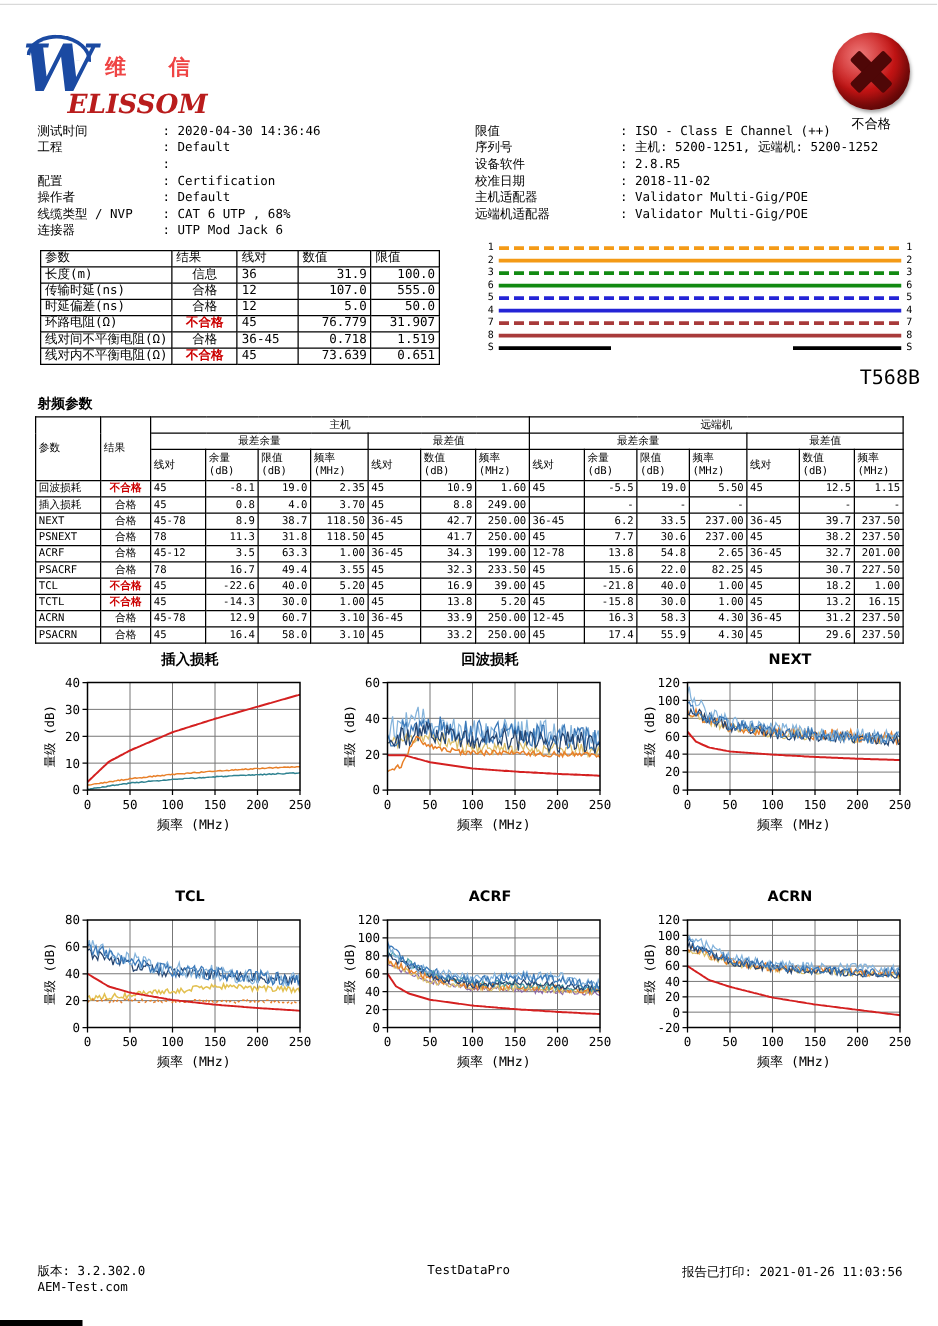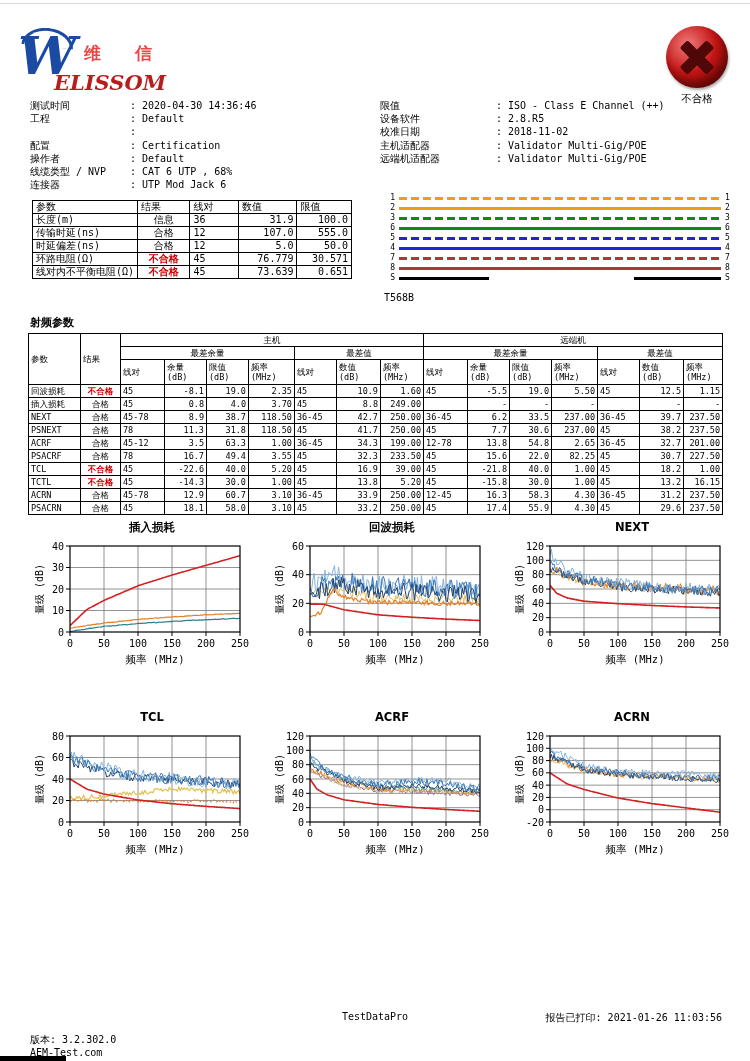--- a/index.html
+++ b/index.html
@@ -41,37 +41,37 @@
   .summary td,.summary th{height:12px;line-height:12px;text-align:left;}
   .summary .num{text-align:right;}
   .summary .res{text-align:center;}
   .fail{color:#cc0000;font-weight:bold;}
   
   .wiremap{position:absolute;left:384px;top:193px;width:352px;}
   .wm-row{display:flex;align-items:center;height:10px;}
   .wm-pin{width:11px;font-size:8px;line-height:8px;text-align:right;}
   .wm-pin.r{text-align:left;}
   .wm-line{flex:1;height:3px;margin:0 4px;}
-  .wm-t568b{text-align:left;font-size:10px;margin-top:9px;}
+  .wm-t568b{text-align:right;font-size:16px;margin-top:9px;}
   
   .rf-title{position:absolute;left:30px;top:315px;font-size:11px;font-weight:bold;
         font-family:"DejaVu Sans",sans-serif;}
   .rf{position:absolute;left:28px;top:333px;width:694px;font-size:8.5px;}
   .rf td,.rf th{height:12px;line-height:10.5px;padding:0 2px;}
   .rf .grp{text-align:center;}
   .rf .num{text-align:right;}
   .rf .res{text-align:center;}
   .rf .hdr2{height:24px;white-space:normal;}
   
   .chart{position:absolute;width:236px;height:152px;}
   .chart-title{height:15px;text-align:center;font-size:11.5px;font-weight:bold;
         font-family:"DejaVu Sans",sans-serif;}
   .chart svg{display:block;}
   
-  .footer-left{position:absolute;left:30px;top:1011px;font-size:10px;line-height:13px;margin-top:22px;}
+  .footer-left{position:absolute;left:30px;top:1011px;font-size:10px;line-height:13px;}
   .footer-center{position:absolute;left:0;right:0;top:1011px;text-align:center;font-size:10px;}
   .footer-right{position:absolute;right:28px;top:1011px;font-size:10px;}
   .bottom-bar{position:absolute;left:0;top:1056px;width:66px;height:5px;background:#000;}
 </style>
 </head>
 <body>
 
 <div class="page">
   <div class="topline"></div>
 
@@ -95,20 +95,21 @@
       <div class="info-row"><span class="info-label">测试时间</span><span class="info-value">: 2020-04-30 14:36:46</span></div>
       <div class="info-row"><span class="info-label">工程</span><span class="info-value">: Default</span></div>
       <div class="info-row"><span class="info-label"></span><span class="info-value">: </span></div>
       <div class="info-row"><span class="info-label">配置</span><span class="info-value">: Certification</span></div>
       <div class="info-row"><span class="info-label">操作者</span><span class="info-value">: Default</span></div>
       <div class="info-row"><span class="info-label">线缆类型 / NVP</span><span class="info-value">: CAT 6 UTP , 68%</span></div>
       <div class="info-row"><span class="info-label">连接器</span><span class="info-value">: UTP Mod Jack 6</span></div>
     </div>
   <div class="info info-right" id="info-right">
       <div class="info-row"><span class="info-label">限值</span><span class="info-value">: ISO - Class E Channel (++)</span></div>
+      <div class="info-row"><span class="info-label">序列号</span><span class="info-value">: 主机: 5200-1251, 远端机: 5200-1252</span></div>
       <div class="info-row"><span class="info-label">设备软件</span><span class="info-value">: 2.8.R5</span></div>
       <div class="info-row"><span class="info-label">校准日期</span><span class="info-value">: 2018-11-02</span></div>
       <div class="info-row"><span class="info-label">主机适配器</span><span class="info-value">: Validator Multi-Gig/POE</span></div>
       <div class="info-row"><span class="info-label">远端机适配器</span><span class="info-value">: Validator Multi-Gig/POE</span></div>
     </div>
 
   <table class="summary" id="summary-table">
     <colgroup>
         <col style="width:104px">
         <col style="width:52px">
@@ -145,21 +146,28 @@
           <td class="res">合格</td>
           <td>12</td>
           <td class="num">5.0</td>
           <td class="num">50.0</td>
         </tr>
         <tr>
           <td>环路电阻(Ω)</td>
           <td class="res fail">不合格</td>
           <td>45</td>
           <td class="num">76.779</td>
-          <td class="num">30.571</td>
+          <td class="num">31.907</td>
+        </tr>
+        <tr>
+          <td>线对间不平衡电阻(Ω)</td>
+          <td class="res">合格</td>
+          <td>36-45</td>
+          <td class="num">0.718</td>
+          <td class="num">1.519</td>
         </tr>
         <tr>
           <td>线对内不平衡电阻(Ω)</td>
           <td class="res fail">不合格</td>
           <td>45</td>
           <td class="num">73.639</td>
           <td class="num">0.651</td>
         </tr>
       </tbody>
   </table>
@@ -423,21 +431,21 @@
           <td class="num">58.3</td>
           <td class="num">4.30</td>
           <td>36-45</td>
           <td class="num">31.2</td>
           <td class="num">237.50</td>
         </tr>
         <tr>
           <td>PSACRN</td>
           <td class="res">合格</td>
           <td>45</td>
-          <td class="num">18.1</td>
+          <td class="num">16.4</td>
           <td class="num">58.0</td>
           <td class="num">3.10</td>
           <td>45</td>
           <td class="num">33.2</td>
           <td class="num">250.00</td>
           <td>45</td>
           <td class="num">17.4</td>
           <td class="num">55.9</td>
           <td class="num">4.30</td>
           <td>45</td>

